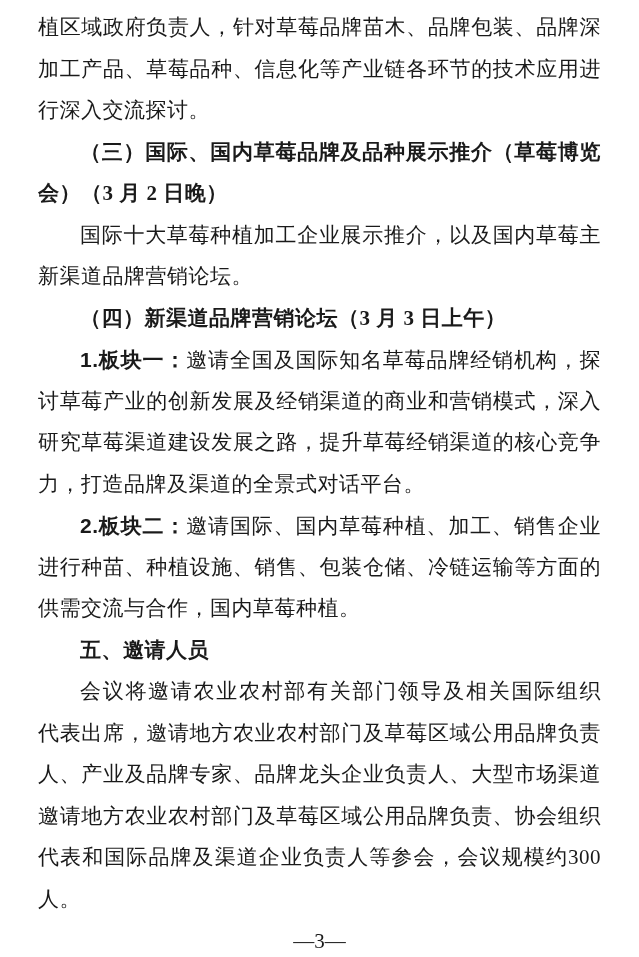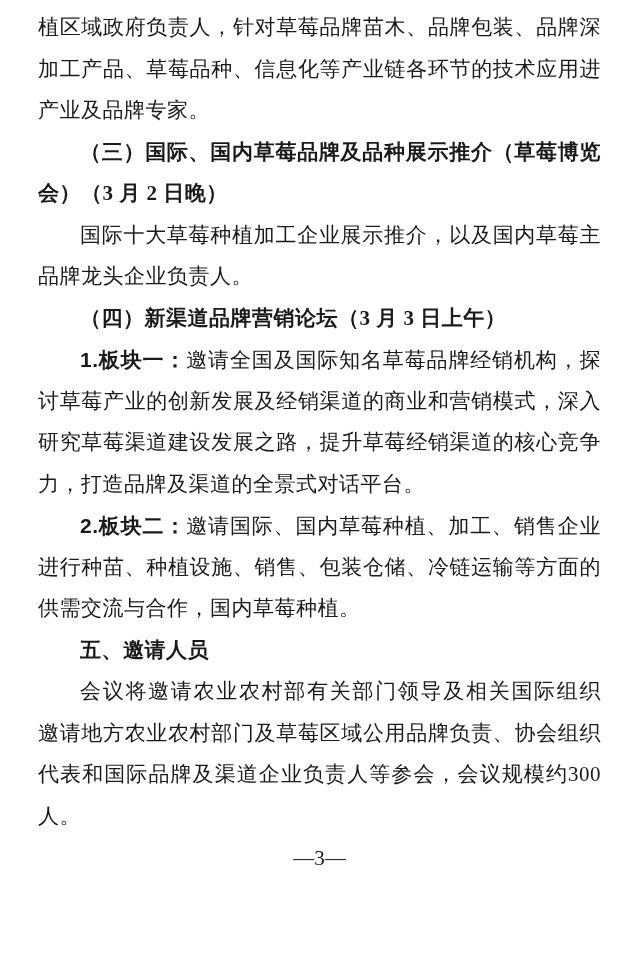--- a/index.html
+++ b/index.html
@@ -58,31 +58,31 @@
   }
 </style>
 </head>
 <body>
 
 <div class="page">
 
   <div>
     <div class="line j">植区域政府负责人，针对草莓品牌苗木、品牌包装、品牌深</div>
     <div class="line j">加工产品、草莓品种、信息化等产业链各环节的技术应用进</div>
-    <div class="line">产业及品牌专家。</div>
+    <div class="line">行深入交流探讨。</div>
   </div>
 
   <div>
     <div class="line hd ind j">（三）国际、国内草莓品牌及品种展示推介（草莓博览</div>
     <div class="line hd">会）（3 月 2 日晚）</div>
   </div>
 
   <div>
     <div class="line ind j">国际十大草莓种植加工企业展示推介，以及国内草莓主</div>
-    <div class="line">品牌龙头企业负责人。</div>
+    <div class="line">新渠道品牌营销论坛。</div>
   </div>
 
   <div>
     <div class="line hd ind">（四）新渠道品牌营销论坛（3 月 3 日上午）</div>
   </div>
 
   <div>
     <div class="line ind j"><span class="b">1.板块一：</span><span>邀请全国及国际知名草莓品牌经销机构，探</span></div>
     <div class="line j">讨草莓产业的创新发展及经销渠道的商业和营销模式，深入</div>
     <div class="line j">研究草莓渠道建设发展之路，提升草莓经销渠道的核心竞争</div>
@@ -94,20 +94,22 @@
     <div class="line j">进行种苗、种植设施、销售、包装仓储、冷链运输等方面的</div>
     <div class="line">供需交流与合作，国内草莓种植。</div>
   </div>
 
   <div>
     <div class="line hd ind">五、邀请人员</div>
   </div>
 
   <div>
     <div class="line ind j">会议将邀请农业农村部有关部门领导及相关国际组织</div>
+    <div class="line j">代表出席，邀请地方农业农村部门及草莓区域公用品牌负责</div>
+    <div class="line j">人、产业及品牌专家、品牌龙头企业负责人、大型市场渠道</div>
     <div class="line j">邀请地方农业农村部门及草莓区域公用品牌负责、协会组织</div>
     <div class="line j">代表和国际品牌及渠道企业负责人等参会，会议规模约300</div>
     <div class="line">人。</div>
   </div>
 
   <div class="footer">—3—</div>
 
 </div>
 
 </body></html>

